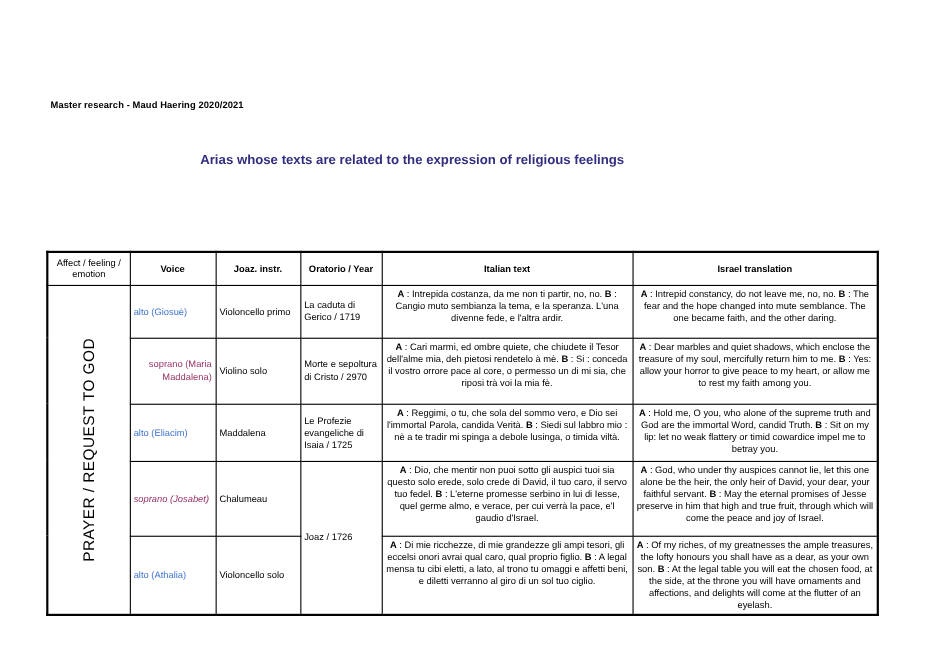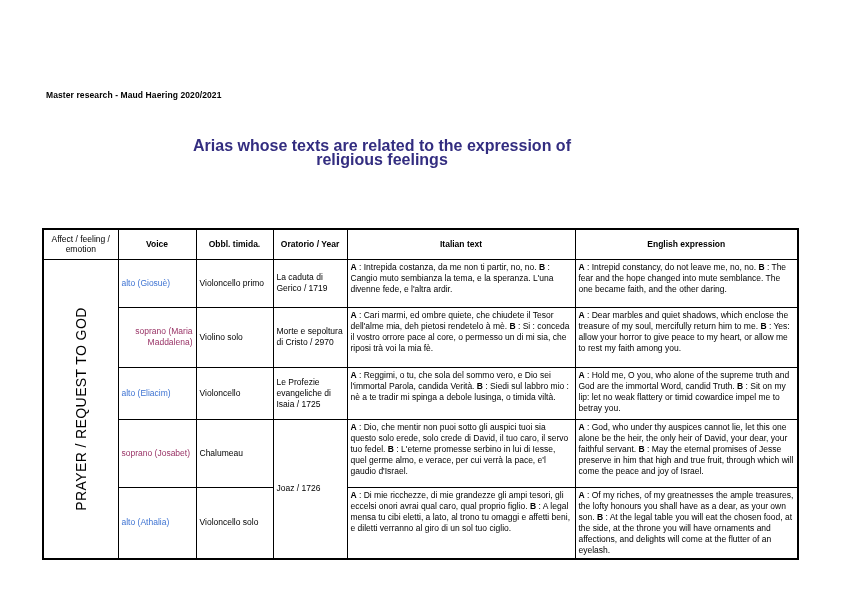--- a/index.html
+++ b/index.html
@@ -6,21 +6,21 @@
   .page {
     position:relative; width:842px; height:595px; background:#ffffff;
     font-family:"Liberation Sans", sans-serif; color:#000; overflow:hidden;margin-top:36px;
   }
   .doc-header {
     position:absolute; left:46px; top:54px;
     font-size:8.5px; font-weight:bold; letter-spacing:0.1px;
   }
   .doc-title {
     position:absolute; left:182px; top:103px; width:400px;
-    text-align:center; font-weight:bold; font-size:16px; line-height:13.5px;
+    text-align:left; font-weight:bold; font-size:12px; line-height:13.5px;
   }
   table.arias {
     position:absolute; left:42px; top:192px; width:755px;
     border-collapse:collapse; table-layout:fixed;
     border:2px solid #000;
   }
   th, td {
     border:1px solid #000;
     font-size:8.5px; line-height:11px;
     padding:2px 3px; overflow:hidden;
@@ -29,21 +29,21 @@
   th { font-weight:bold; text-align:center; vertical-align:middle; line-height:10px; }
   th.plain { font-weight:normal; }
   tr.hdr { height:30px; }
   tr.r1 { height:48px; }
   tr.r2 { height:60px; }
   tr.r3 { height:52px; }
   tr.r4 { height:68px; }
   tr.r5 { height:67px; }
   td.voice, td.instr { vertical-align:middle; text-align:left; }
   td.orat  { vertical-align:middle; }
-  td.txt   { vertical-align:top; text-align:left; }
+  td.txt   { vertical-align:top; text-align:center; }
   td.affect { position:relative; padding:0; }
   .vert {
     position:absolute; left:50%; top:50%;
     transform:translate(-50%,-50%) rotate(-90deg);
     white-space:nowrap; font-size:14px; letter-spacing:0.4px;
   }
   td.txt b { font-weight:bold; }
 </style>
 </head>
 <body>
@@ -60,24 +60,24 @@
       <col style="width:78px">
       <col style="width:77px">
       <col style="width:74px">
       <col style="width:228px">
       <col style="width:223px">
     </colgroup>
     <tbody>
       <tr class="hdr">
         <th class="plain">Affect / feeling / emotion</th>
         <th>Voice</th>
-        <th>Obbl. timida.</th>
+        <th>Joaz. instr.</th>
         <th>Oratorio / Year</th>
         <th>Italian text</th>
-        <th>English expression</th>
+        <th>Israel translation</th>
       </tr>
 
       <tr class="r1">
         <td class="affect" rowspan="5">
           <div class="vert">PRAYER / REQUEST TO GOD</div>
         </td>
         <td class="voice" style="color: rgb(62, 115, 210);">alto (Giosuè)</td>
         <td class="instr">Violoncello primo</td>
         <td class="orat">La caduta di Gerico / 1719</td>
         <td class="txt"><b>A</b> : Intrepida costanza, da me non ti partir, no, no. <b>B</b> : Cangio muto sembianza la tema, e la speranza. L'una divenne fede, e l'altra ardir.</td>
@@ -87,28 +87,28 @@
       <tr class="r2">
         <td class="voice" style="color: rgb(153, 51, 102); text-align: right;">soprano (Maria Maddalena)</td>
         <td class="instr">Violino solo</td>
         <td class="orat">Morte e sepoltura di Cristo / 2970</td>
         <td class="txt"><b>A</b> : Cari marmi, ed ombre quiete, che chiudete il Tesor dell'alme mia, deh pietosi rendetelo à mè. <b>B</b> : Si : conceda il vostro orrore pace al core, o permesso un di mi sia, che riposi trà voi la mia fè.</td>
         <td class="txt"><b>A</b> : Dear marbles and quiet shadows, which enclose the treasure of my soul, mercifully return him to me. <b>B</b> : Yes: allow your horror to give peace to my heart, or allow me to rest my faith among you.</td>
       </tr>
 
       <tr class="r3">
         <td class="voice" style="color: rgb(62, 115, 210);">alto (Eliacim)</td>
-        <td class="instr">Violoncello</td>
+        <td class="instr">Maddalena</td>
         <td class="orat">Le Profezie evangeliche di Isaia / 1725</td>
         <td class="txt"><b>A</b> : Reggimi, o tu, che sola del sommo vero, e Dio sei l'immortal Parola, candida Verità. <b>B</b> : Siedi sul labbro mio : nè a te tradir mi spinga a debole lusinga, o timida viltà.</td>
         <td class="txt"><b>A</b> : Hold me, O you, who alone of the supreme truth and God are the immortal Word, candid Truth. <b>B</b> : Sit on my lip: let no weak flattery or timid cowardice impel me to betray you.</td>
       </tr>
 
       <tr class="r4">
-        <td class="voice" style="color: rgb(153, 51, 102);">soprano (Josabet)</td>
+        <td class="voice" style="color: rgb(153, 51, 102); font-style: italic;">soprano (Josabet)</td>
         <td class="instr">Chalumeau</td>
         <td class="orat" rowspan="2">Joaz / 1726</td>
         <td class="txt"><b>A</b> : Dio, che mentir non puoi sotto gli auspici tuoi sia questo solo erede, solo crede di David, il tuo caro, il servo tuo fedel. <b>B</b> : L'eterne promesse serbino in lui di Iesse, quel germe almo, e verace, per cui verrà la pace, e'l gaudio d'Israel.</td>
         <td class="txt"><b>A</b> : God, who under thy auspices cannot lie, let this one alone be the heir, the only heir of David, your dear, your faithful servant. <b>B</b> : May the eternal promises of Jesse preserve in him that high and true fruit, through which will come the peace and joy of Israel.</td>
       </tr>
 
       <tr class="r5">
         <td class="voice" style="color: rgb(62, 115, 210);">alto (Athalia)</td>
         <td class="instr">Violoncello solo</td>
         <td class="txt"><b>A</b> : Di mie ricchezze, di mie grandezze gli ampi tesori, gli eccelsi onori avrai qual caro, qual proprio figlio. <b>B</b> : A legal mensa tu cibi eletti, a lato, al trono tu omaggi e affetti beni, e diletti verranno al giro di un sol tuo ciglio.</td>

